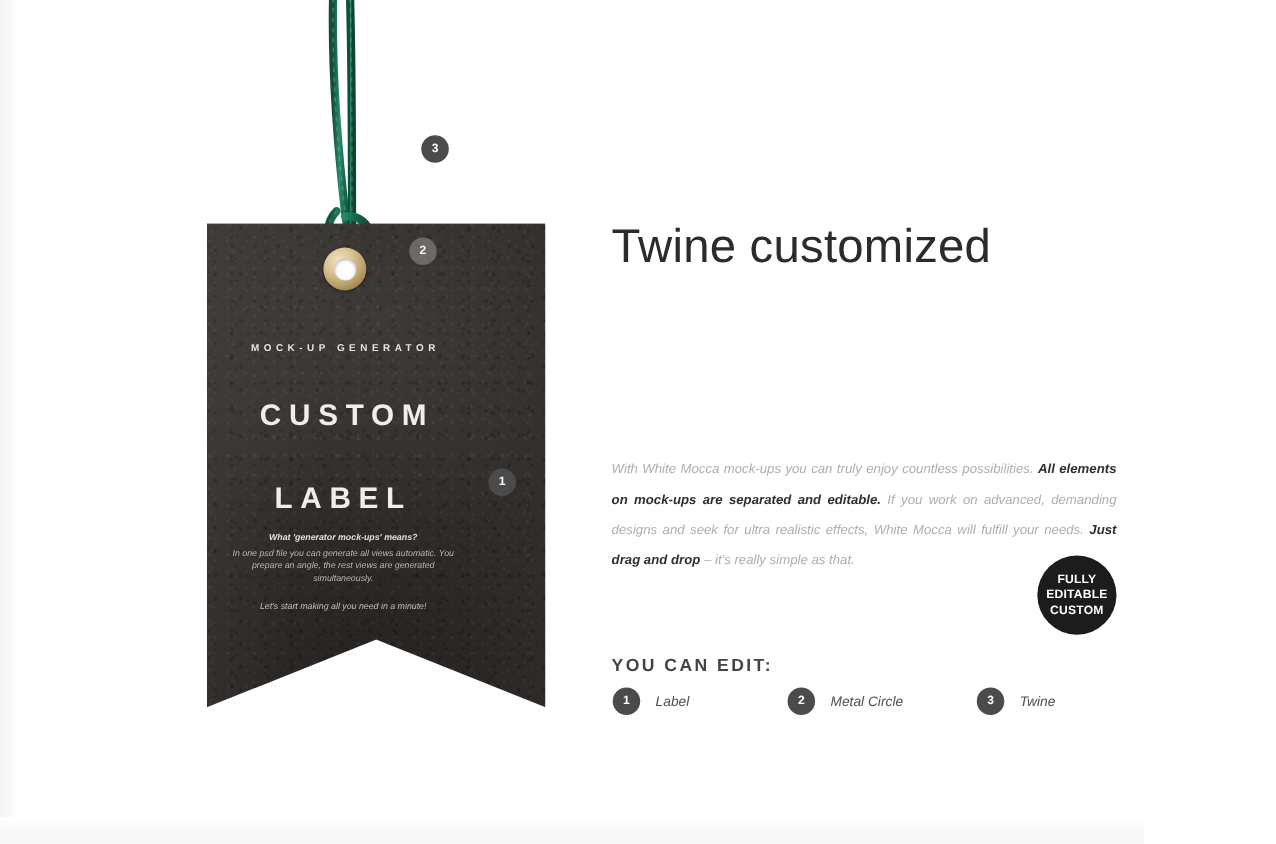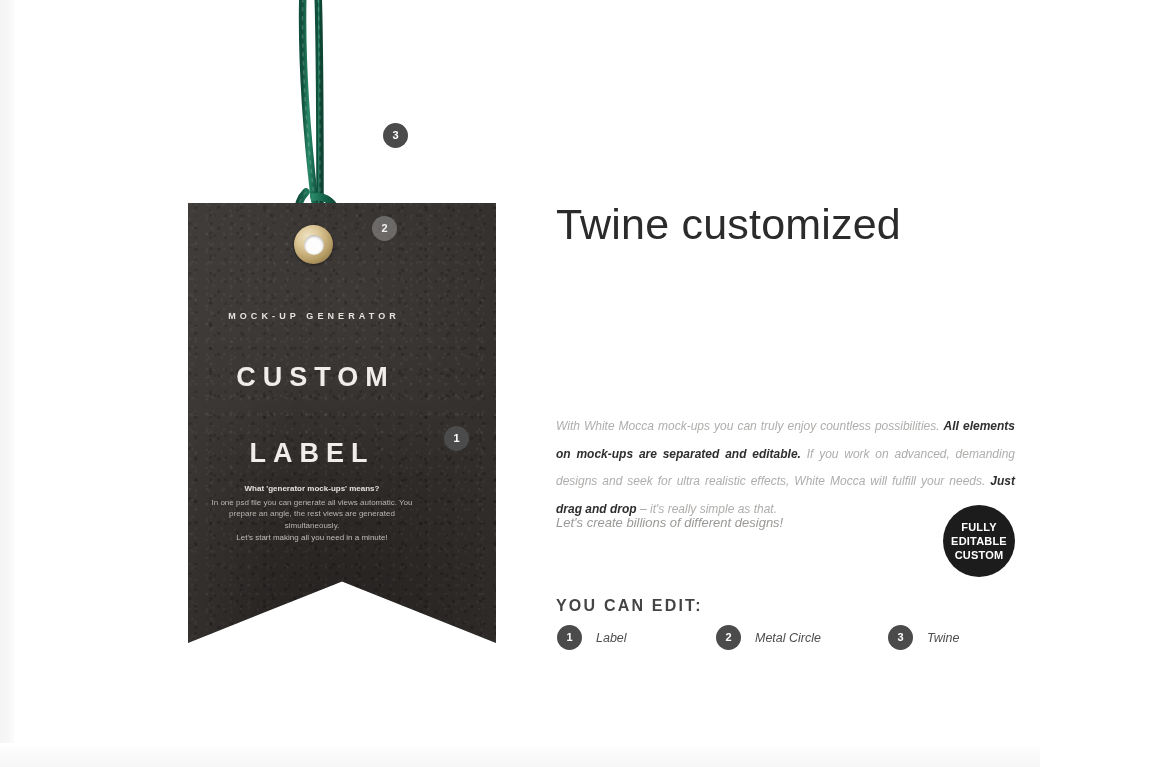--- a/index.html
+++ b/index.html
@@ -142,30 +142,31 @@
     letter-spacing: 7px;
     color: #f0eeeb;
     text-indent: 7px;
   }
   .tag-sub {
     position: absolute;
     top: 280px; left: 20px; width: 208px;
     font-size: 8px;
     line-height: 11.6px;
     color: #b9b5b0;
+    font-style: italic;
   }
   .tag-sub .sub-title {
     font-weight: 700;
     color: #e3e0dc;
     display: block;
     margin-bottom: 2px;
   }
   .tag-sub .sub-tail {
     display: block;
-    margin-top: 1px;
+    margin-top: 15px;
     color: #c2bebb;
   }
 
   
   .marker {
     position: absolute;
     width: 25px; height: 25px;
     border-radius: 50%;
     background: #4b4b4b;
     color: #ffffff;
@@ -351,21 +352,20 @@
   </div>
 
   <div id="copy">
 
     <div class="headline">
       <span class="line-2">Twine customized</span>
     </div>
 
     <p class="body-copy"><span>With White Mocca mock-ups you can truly enjoy countless possibilities. </span><b>All elements on mock-ups are separated and editable.</b><span> If you work on advanced, demanding designs and seek for ultra realistic effects, White Mocca will fulfill your needs. </span><b>Just drag and drop</b><span> – it's really simple as that.</span></p>
 
-    <div class="tagline">Let's create billions of different designs!</div>
 
     <div class="badge">
       <span>FULLY</span>
       <span>EDITABLE</span>
       <span>CUSTOM</span>
     </div>
 
     <div class="legend-title">YOU CAN EDIT:</div>
 
     <div class="legend">

